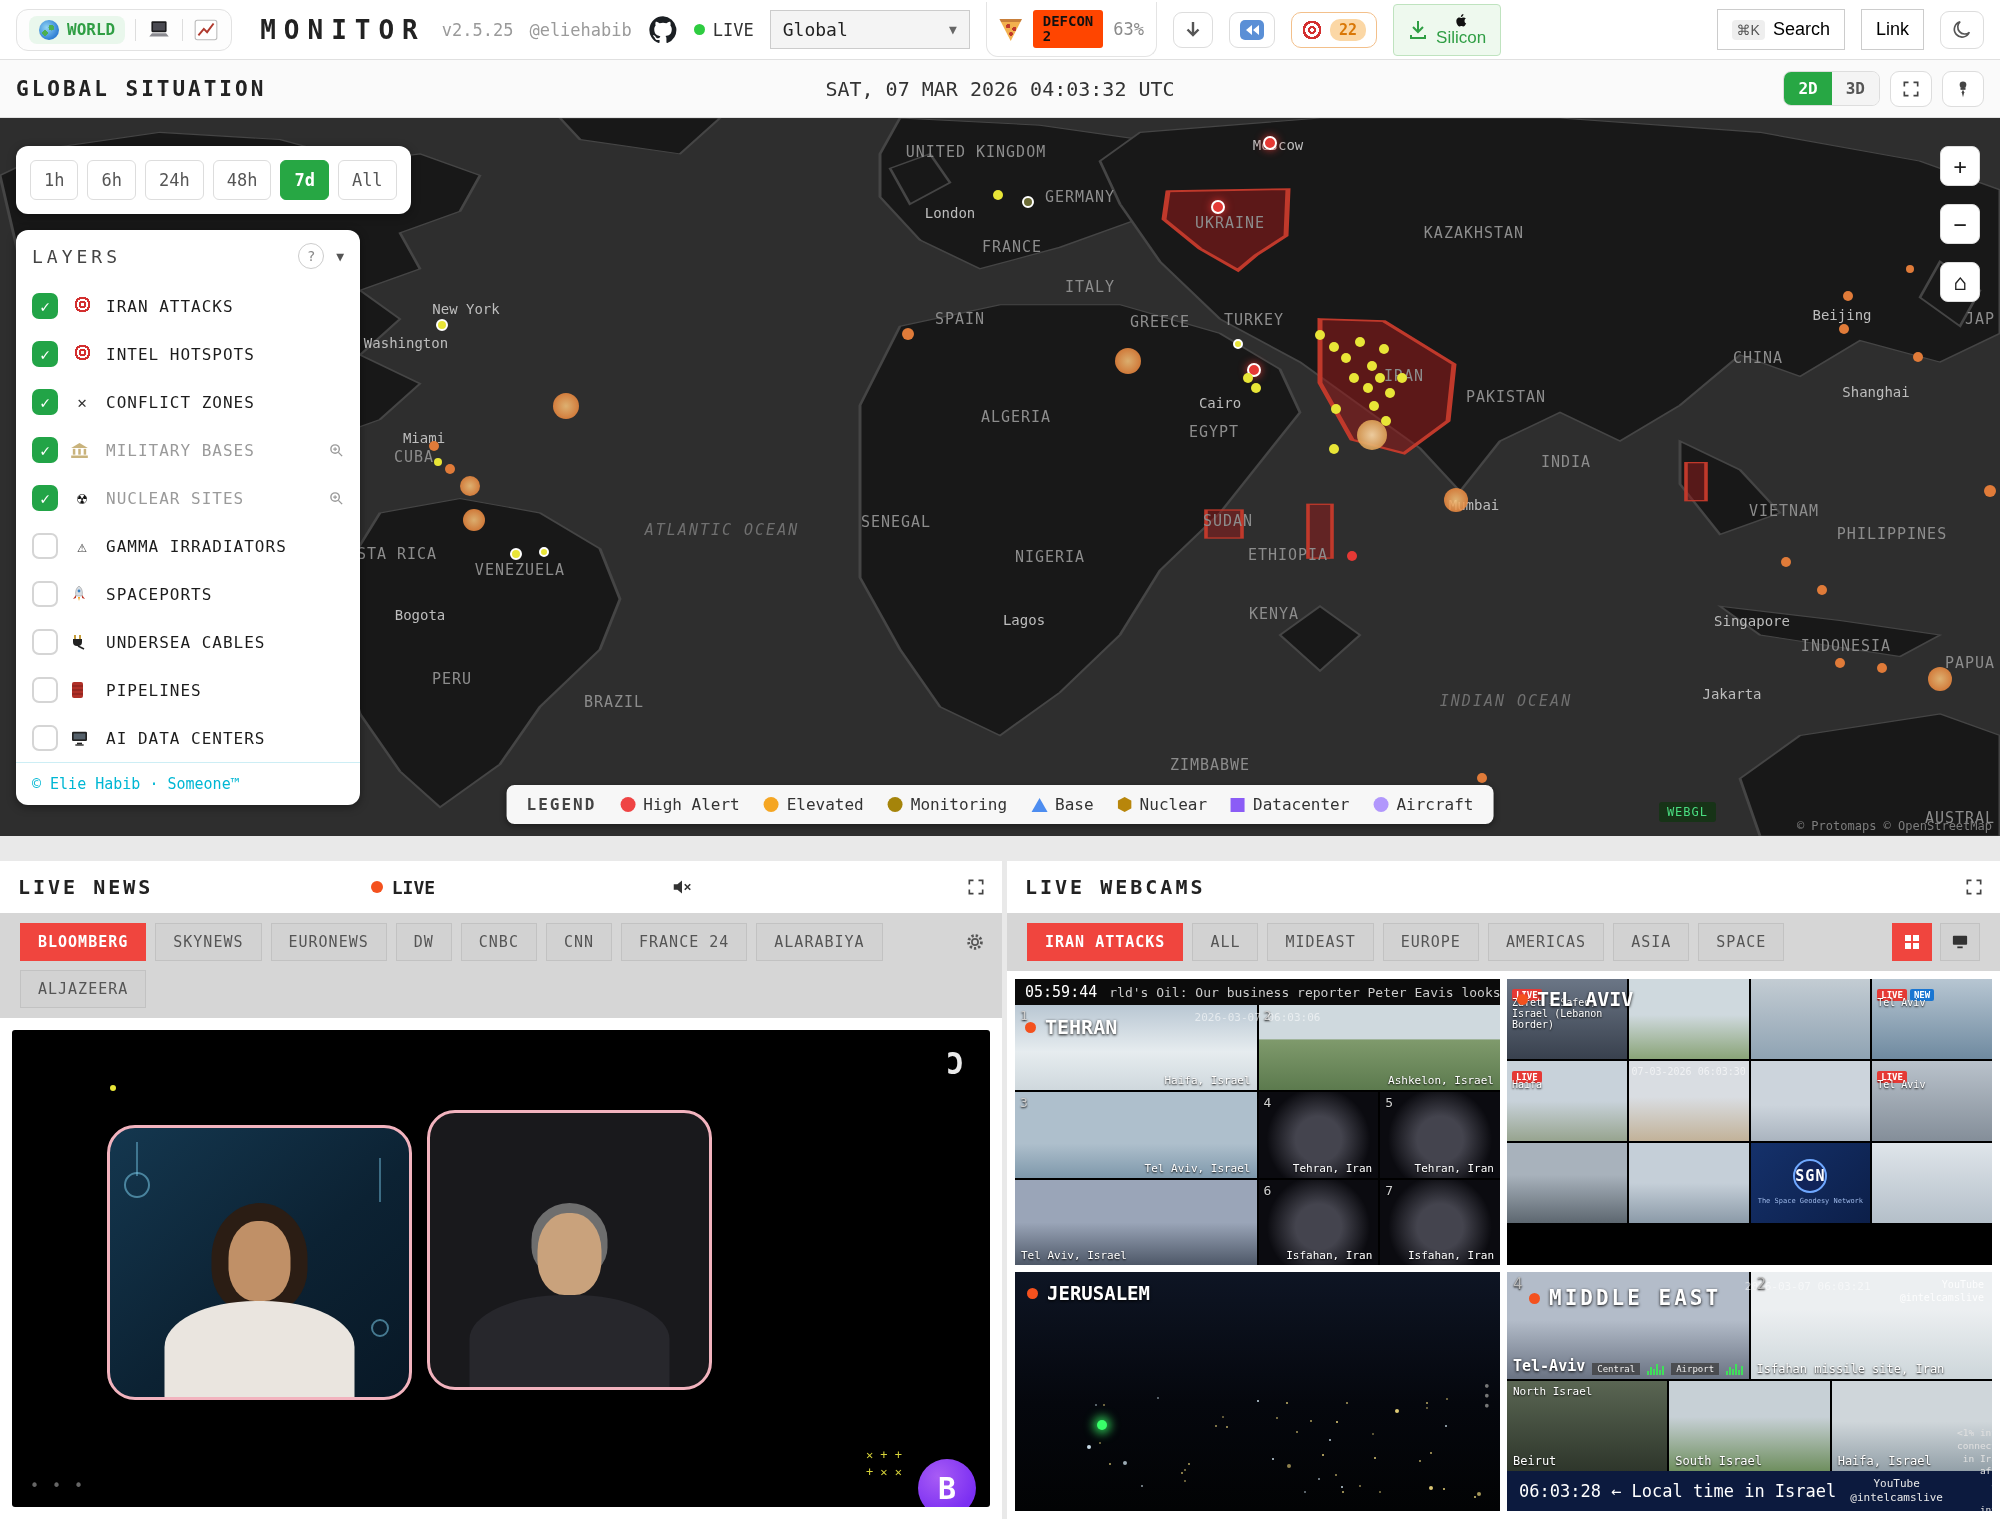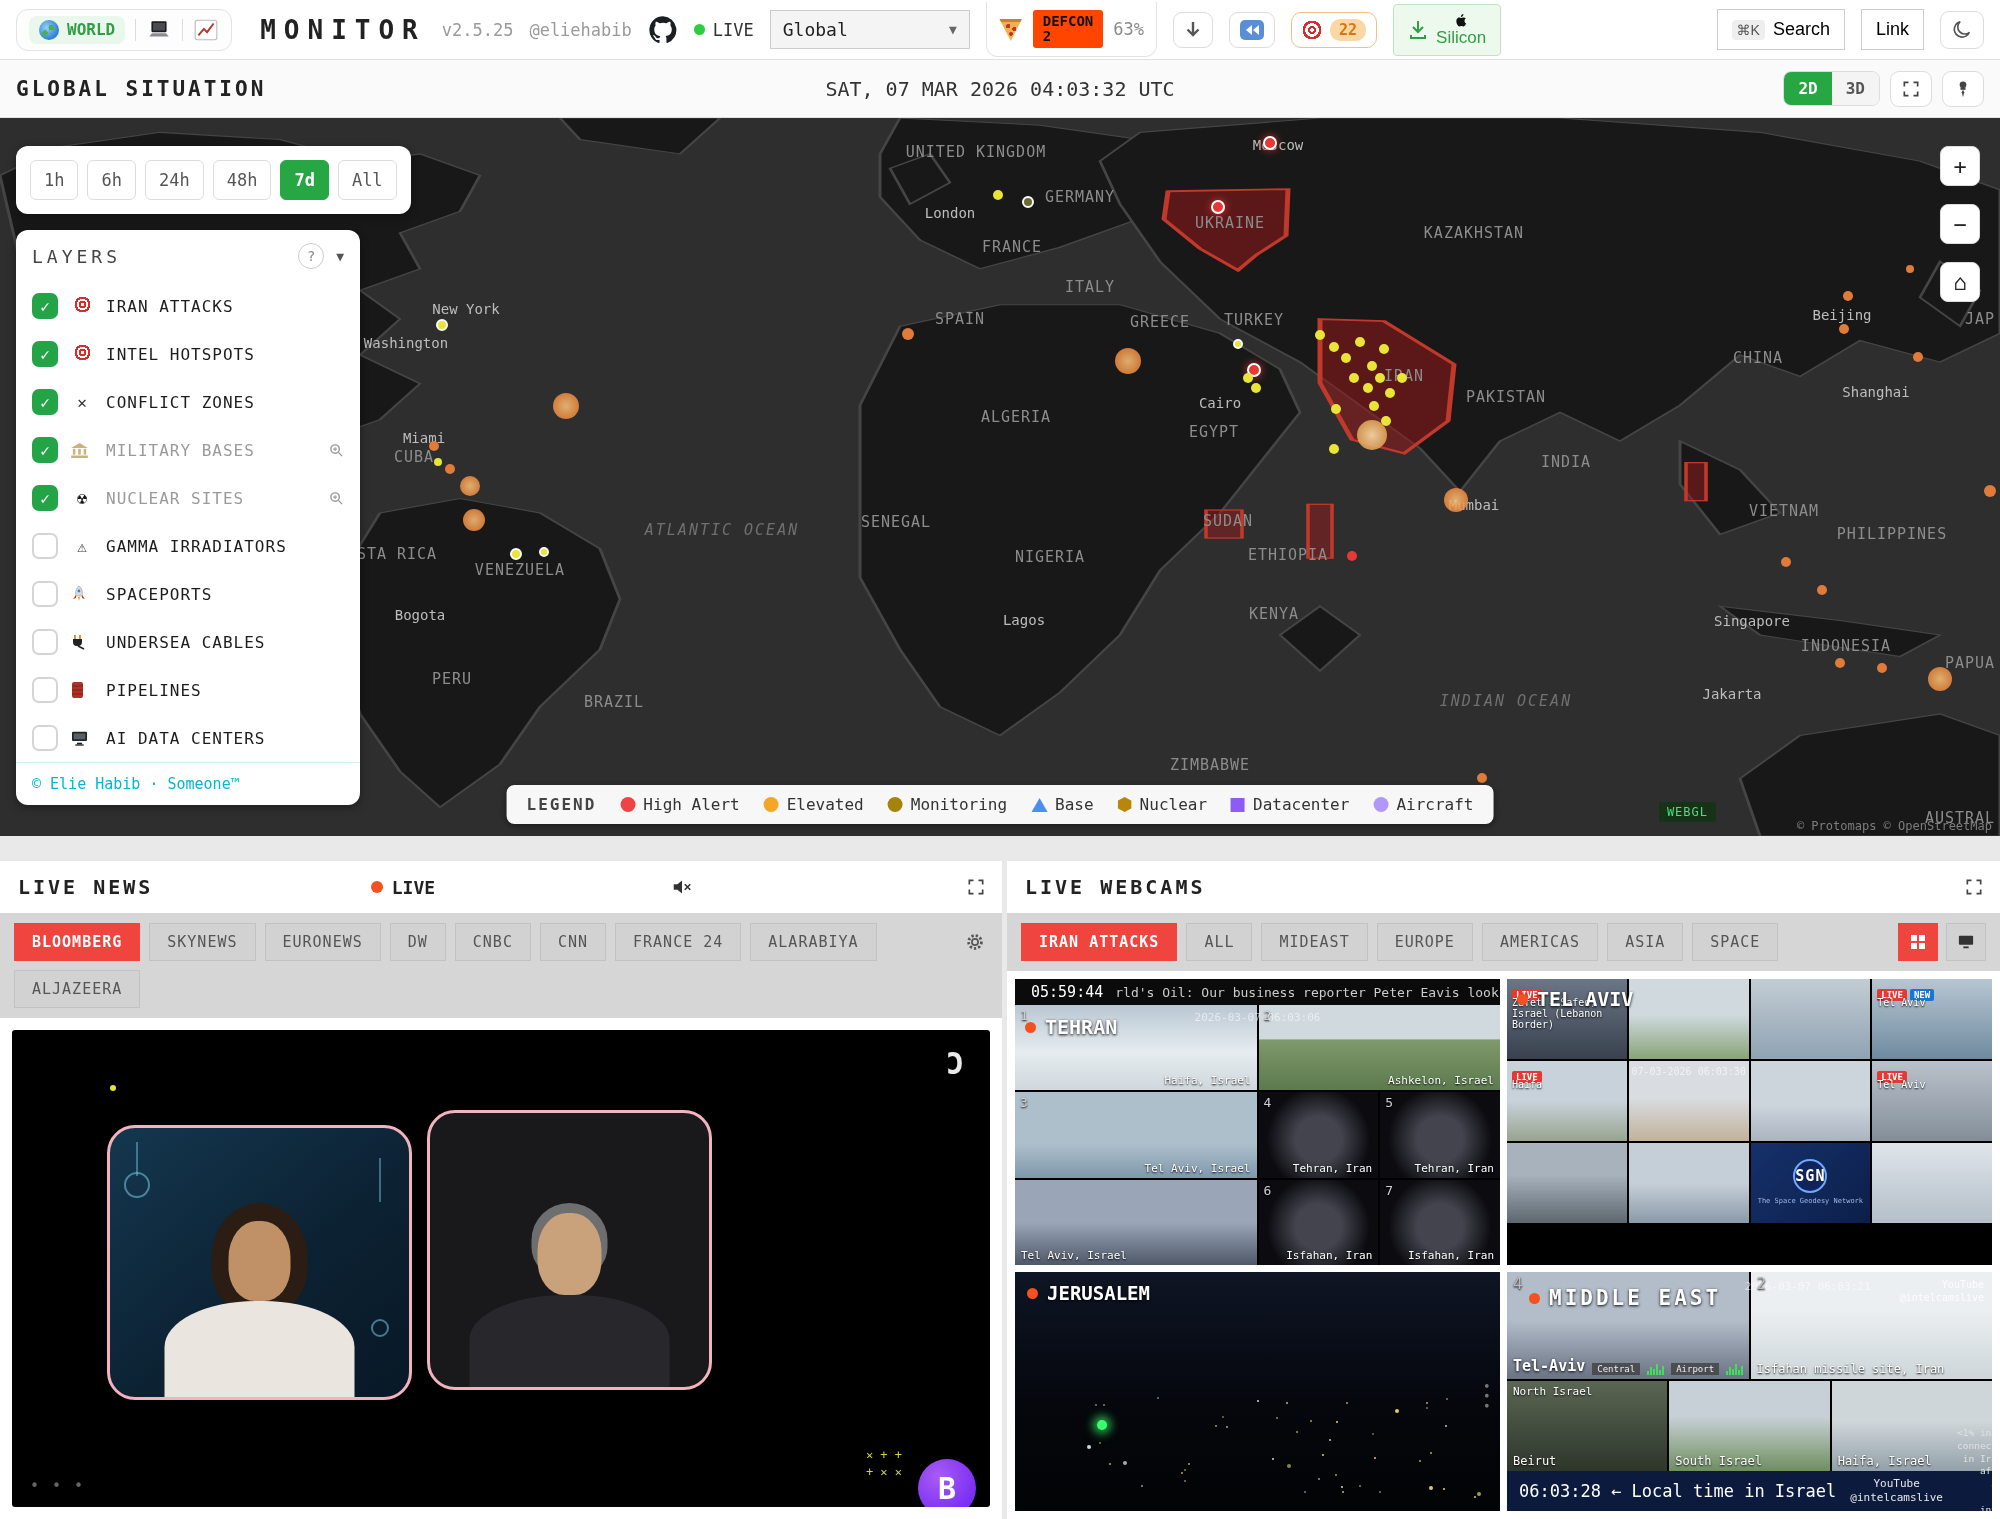--- a/index.html
+++ b/index.html
@@ -145,21 +145,21 @@
   .panel { background:#fff; display:flex; flex-direction:column; }
   .panel-news { width:1002px; }
   .panel-cams { width:993px; }
   .phead { height:52px; display:flex; align-items:center; padding:0 18px; position:relative; }
   .ptitle { font-weight:bold; font-size:20px; letter-spacing:3px; }
   .plive { position:absolute; left:37%; display:flex; align-items:center; gap:9px;
     font-weight:bold; font-size:18px; }
   .dot-red { width:12px; height:12px; border-radius:50%; background:#f4511e; }
   .mute-btn { position:absolute; left:67%; }
   .fs-btn { position:absolute; right:16px; }
-  .tabsbar { background:#d6d6d6; padding:10px 14px; display:flex; flex-wrap:wrap;
+  .tabsbar { background:#d6d6d6; padding:10px 20px; display:flex; flex-wrap:wrap;
     gap:9px; position:relative; align-items:center; }
   .tab { background:#d2d2d2; border:1px solid #c2c2c2; color:#555; font-size:15px;
     letter-spacing:1px; padding:9px 17px; cursor:pointer; font-family:inherit; }
   .tab.active { background:#f0453e; border-color:#f0453e; color:#fff; font-weight:bold; }
   .gear-abs { position:absolute; right:16px; top:18px; }
   .viewtoggle { margin-left:auto; display:flex; gap:8px; }
   .vt-btn { width:40px; height:38px; display:flex; align-items:center; justify-content:center;
     cursor:pointer; border:1px solid #c2c2c2; background:#d2d2d2; }
   .vt-btn.red { background:#f0453e; border-color:#f0453e; }
 
@@ -187,21 +187,21 @@
     border-radius:50%; background:#e8e537; }
 
   
   .cams { flex:1; padding:8px; display:grid; grid-template-columns:1fr 1fr;
     grid-template-rows:286px 1fr; gap:7px; background:#fff; }
   .cam-tile { background:#000; position:relative; overflow:hidden; }
   .cam-label { position:absolute; display:flex; align-items:center; gap:9px; z-index:5;
     color:#fff; font-weight:bold; text-shadow:0 1px 3px #000; }
   .cam-label .dot-red { width:11px; height:11px; }
   .ticker { height:26px; background:#0b0b0b; display:flex; align-items:center; gap:12px;
-    padding:0 16px; color:#ccc; font-size:13px; overflow:hidden; white-space:nowrap; }
+    padding:0 10px; color:#ccc; font-size:13px; overflow:hidden; white-space:nowrap; }
   .ticker .t-time { color:#fff; font-size:15px; }
   .tehran-grid { position:absolute; top:26px; left:0; right:0; bottom:0;
     display:grid; grid-template-columns:1fr 1fr; grid-template-rows:1fr 1fr 1fr; gap:2px; }
   .cam-cell { position:relative; overflow:hidden; }
   .cell-num { position:absolute; top:3px; left:5px; color:#d0d0d0; font-size:13px;
     text-shadow:0 1px 2px #000; z-index:3; }
   .cell-lab { position:absolute; bottom:3px; right:6px; color:#fff; font-size:11px;
     text-shadow:0 1px 2px #000; z-index:3; }
   .cell-lab.left { right:auto; left:6px; }
   .cell-pair { display:flex; gap:2px; }

